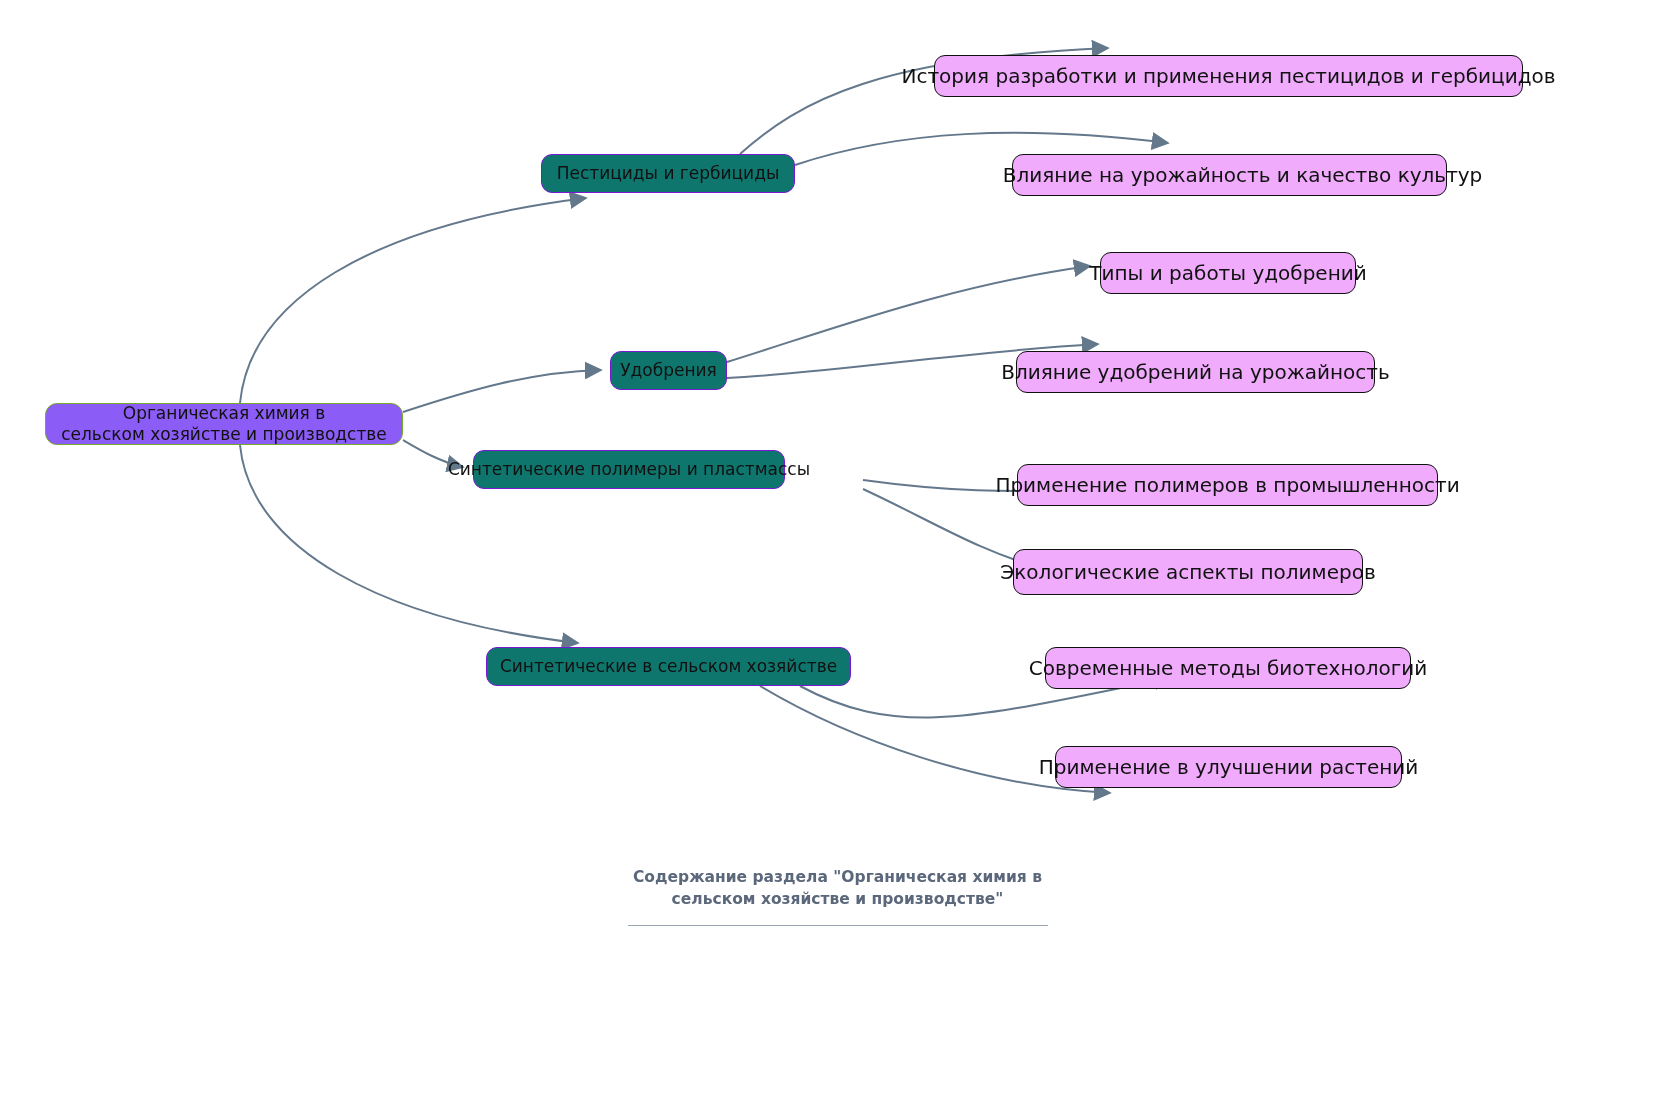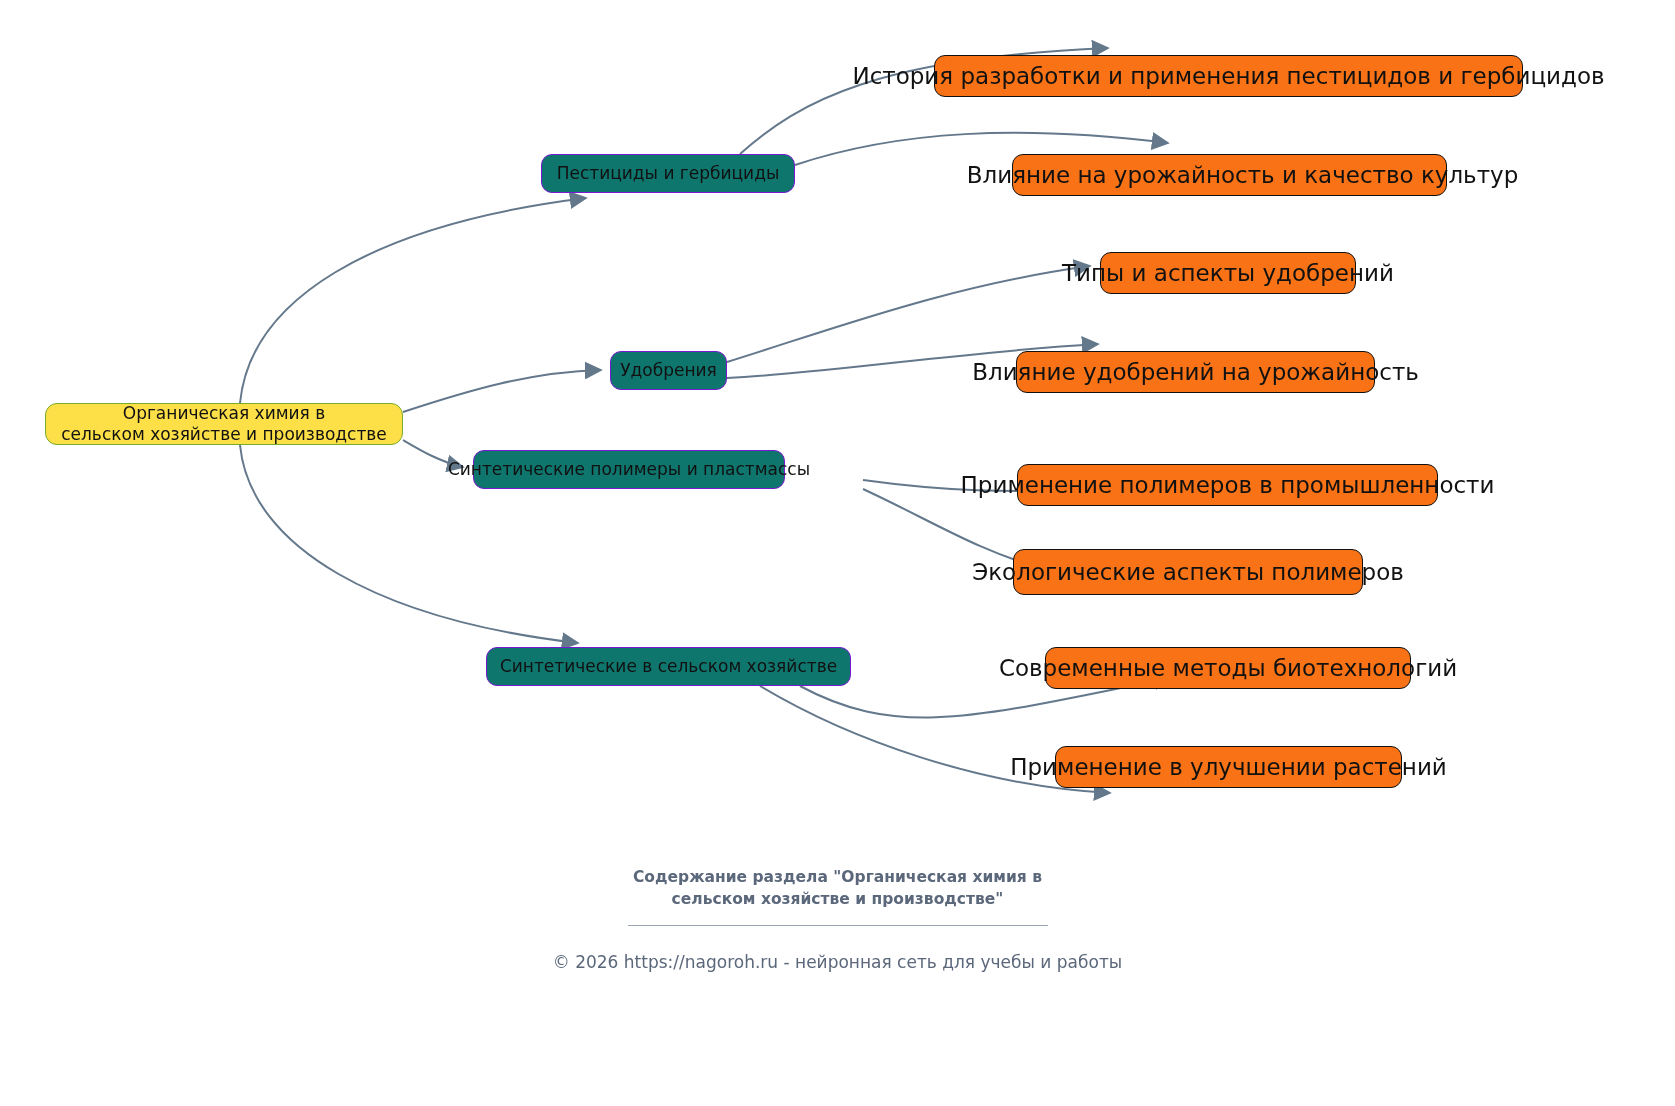--- a/index.html
+++ b/index.html
@@ -15,39 +15,39 @@
     position:absolute;
     box-sizing:border-box;
     display:flex;
     align-items:center;
     justify-content:center;
     text-align:center;
     white-space:pre;
     line-height:1.25;
   }
   .node-root{
-    background:#fde047;
+    background:#8b5cf6;
     border:1px solid #76ad28;
     border-radius:12px;
     color:#111111;
     font-size:17px;
   }
   .node-branch{
     background:#0f766e;
     border:1px solid #7719d1;
     border-radius:11px;
     color:#111111;
     font-size:17px;
   }
   .node-leaf{
-    background:#f97316;
+    background:#f0abfc;
     border:1.6px solid #111111;
     border-radius:11px;
     color:#111111;
-    font-size:23px;
+    font-size:20px;
     padding:0 14px;
   }
   #footer{
     position:absolute;
     left:0;
     top:866px;
     width:1675px;
     text-align:center;
   }
   .footer-caption{
@@ -99,29 +99,28 @@
 </svg>
 
 <div class="node node-root" style="left:45px;top:403px;width:358px;height:42px;">Органическая химия в
 сельском хозяйстве и производстве</div>
 
 <div class="node node-branch" style="left:541px;top:154px;width:254px;height:39px;">Пестициды и гербициды</div>
 <div class="node node-leaf" style="left:934px;top:55px;width:589px;height:42px;">История разработки и применения пестицидов и гербицидов</div>
 <div class="node node-leaf" style="left:1012px;top:154px;width:435px;height:42px;padding-left:40px;">Влияние на урожайность и качество культур</div>
 
 <div class="node node-branch" style="left:610px;top:351px;width:117px;height:39px;">Удобрения</div>
-<div class="node node-leaf" style="left:1100px;top:252px;width:256px;height:42px;">Типы и аспекты удобрений</div>
+<div class="node node-leaf" style="left:1100px;top:252px;width:256px;height:42px;">Типы и работы удобрений</div>
 <div class="node node-leaf" style="left:1016px;top:351px;width:359px;height:42px;">Влияние удобрений на урожайность</div>
 
 <div class="node node-branch" style="left:473px;top:450px;width:312px;height:39px;">Синтетические полимеры и пластмассы</div>
 <div class="node node-leaf" style="left:1017px;top:464px;width:421px;height:42px;">Применение полимеров в промышленности</div>
 <div class="node node-leaf" style="left:1013px;top:549px;width:350px;height:46px;">Экологические аспекты полимеров</div>
 
 <div class="node node-branch" style="left:486px;top:647px;width:365px;height:39px;">Синтетические в сельском хозяйстве</div>
 <div class="node node-leaf" style="left:1045px;top:647px;width:366px;height:42px;">Современные методы биотехнологий</div>
 <div class="node node-leaf" style="left:1055px;top:746px;width:347px;height:42px;">Применение в улучшении растений</div>
 
 <div id="footer">
   <div class="footer-caption">Содержание раздела "Органическая химия в
 сельском хозяйстве и производстве"</div>
   <div class="footer-rule"></div>
-  <div class="footer-copy">© 2026 https://nagoroh.ru - нейронная сеть для учебы и работы</div>
 </div>
 
 </body></html>

